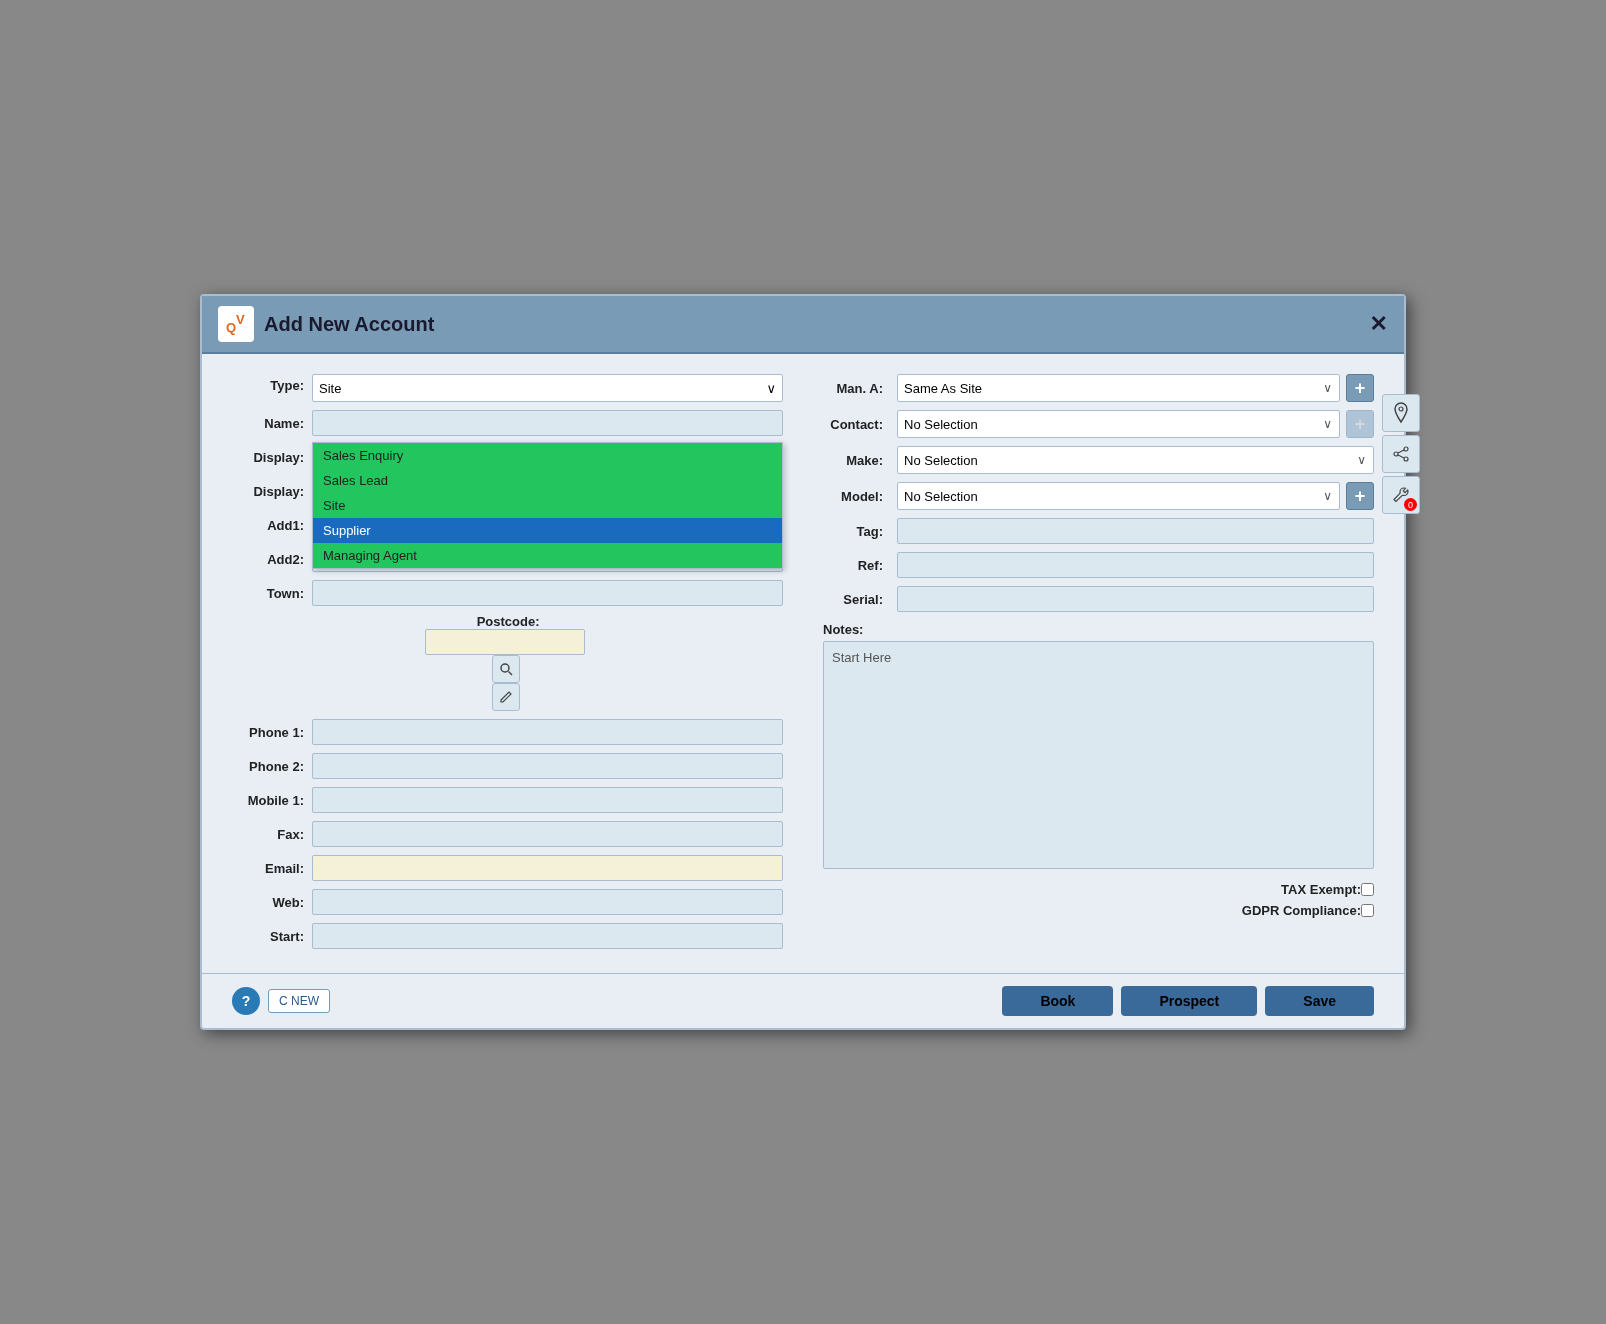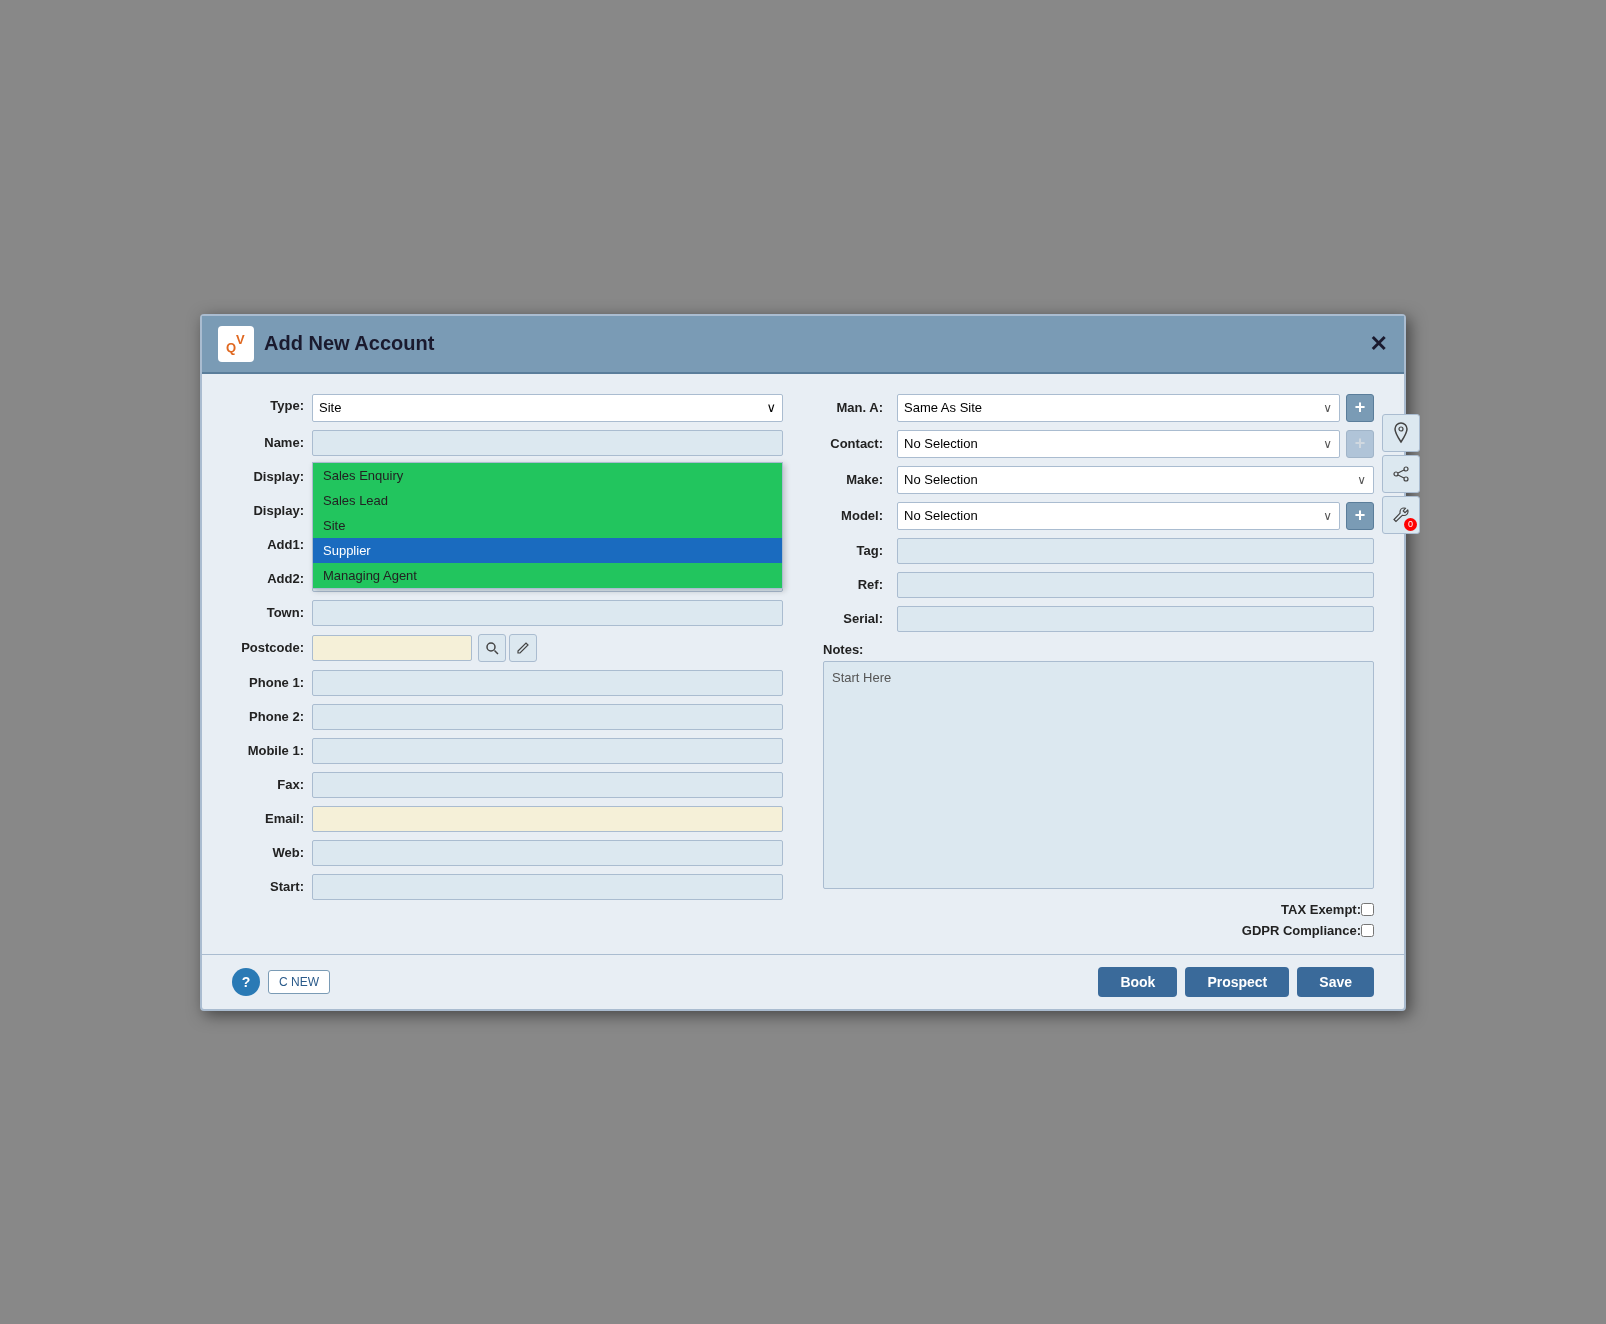--- a/index.html
+++ b/index.html
@@ -249,20 +249,21 @@
       border-radius: 2px;
       resize: none;
       font-size: 13px;
       color: #555;
     }
 
     .postcode-row {
       display: flex;
       align-items: center;
       margin-bottom: 8px;
+      flex-direction: column;
     }
 
     .postcode-input {
       width: 160px;
       height: 26px;
       border: 1px solid #aabcd0;
       background: #f5f0d8;
       padding: 2px 6px;
       border-radius: 2px;
       margin-right: 6px;
@@ -341,28 +342,28 @@
       color: #2a5a8a;
     }
 
     .footer-right {
       display: flex;
       align-items: center;
       gap: 8px;
     }
 
     .footer-btn {
-      padding: 7px 22px;
+      padding: 7px 38px;
       border-radius: 4px;
       border: none;
       cursor: pointer;
       font-size: 14px;
       font-weight: bold;
       background: #3a6a9a;
-      color: #ffffff;
+      color: #000000;
     }
 
     .checkboxes-section {
       display: flex;
       flex-direction: column;
       align-items: flex-end;
       margin-top: 10px;
       gap: 6px;
     }
 

